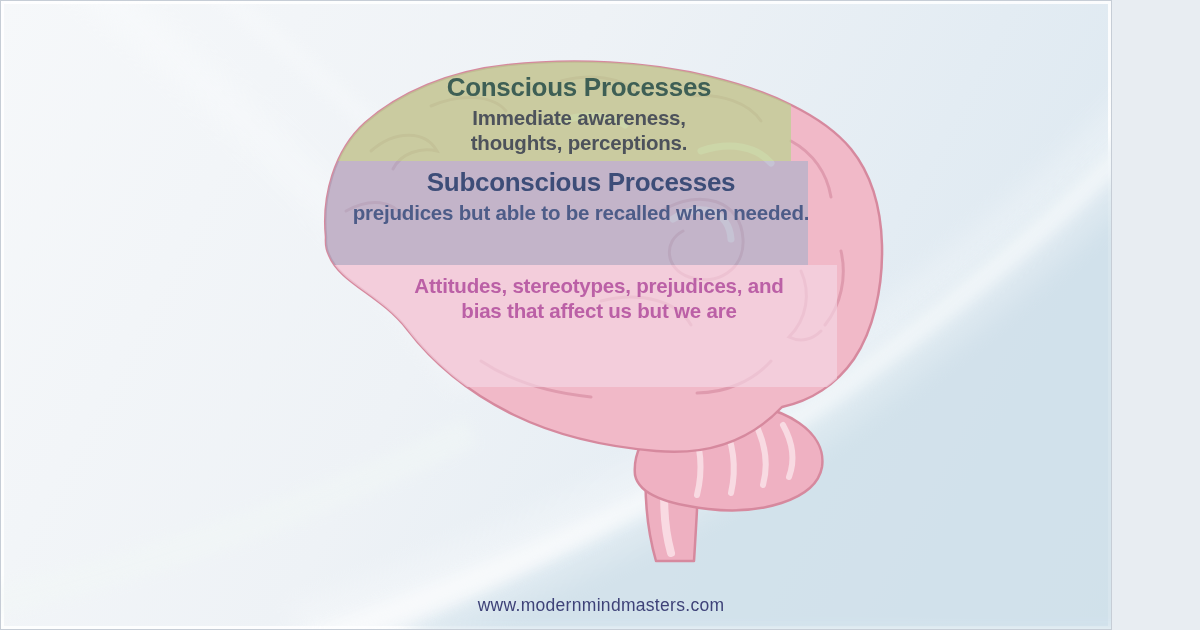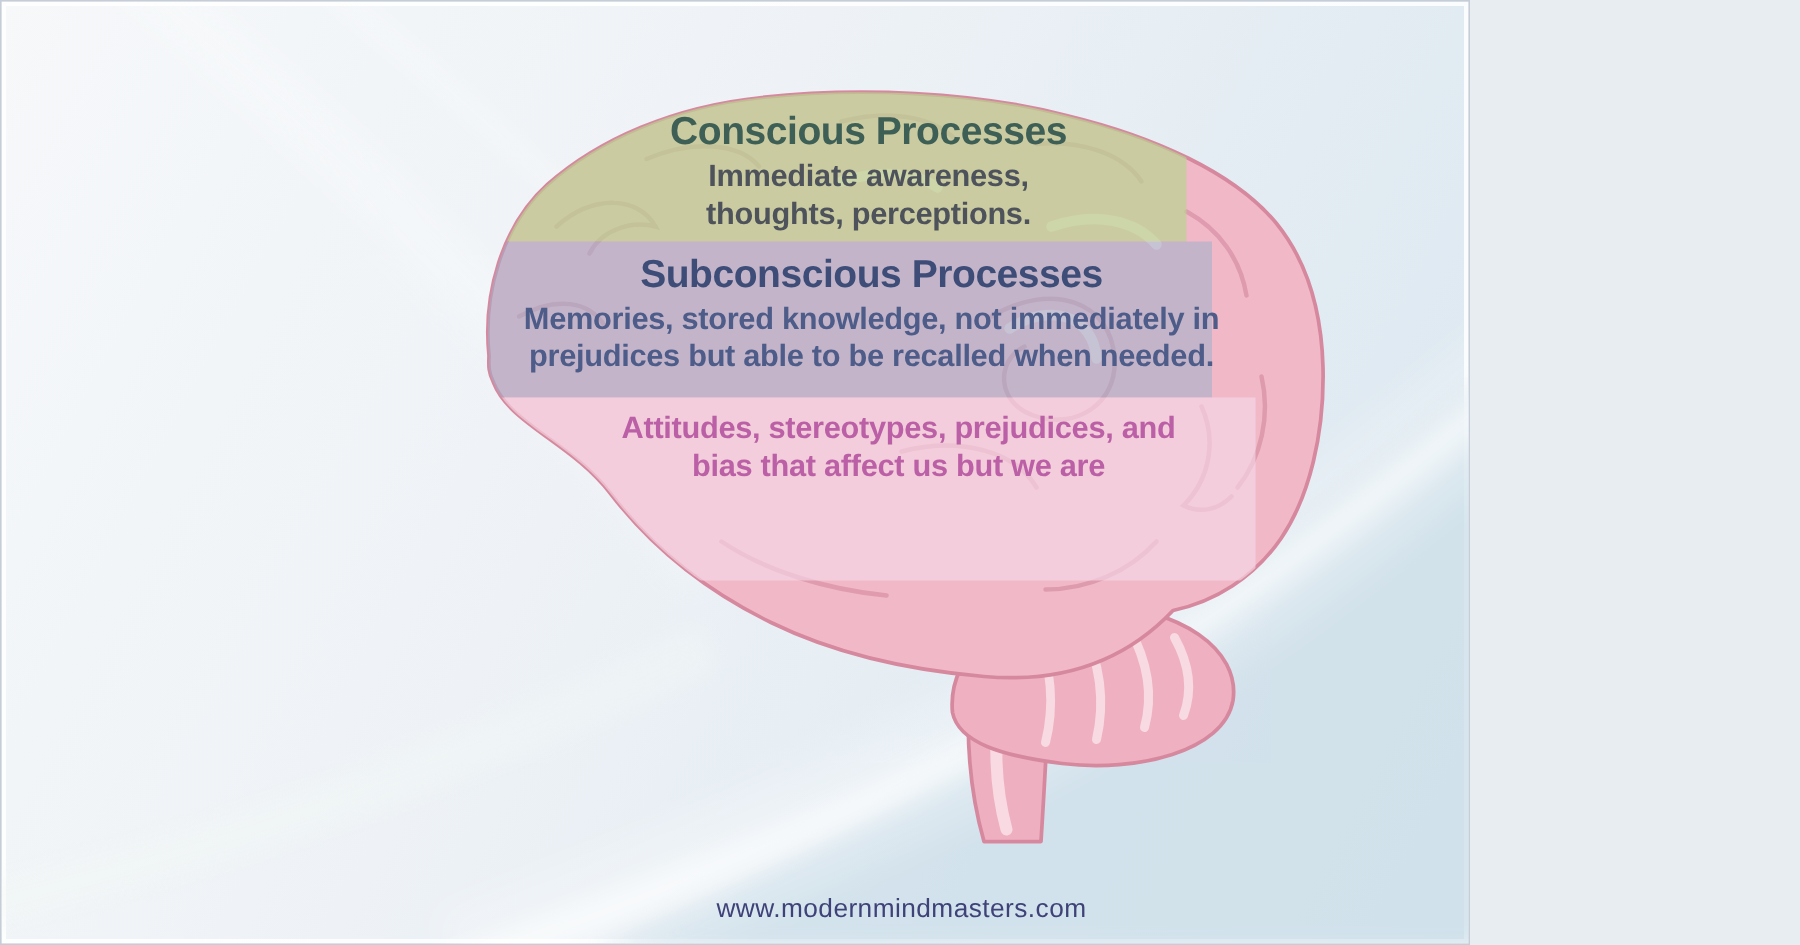--- a/index.html
+++ b/index.html
@@ -1,17 +1,17 @@
 <!DOCTYPE html>
 <html><head>
 <meta charset="utf-8">
 <style>
   html,body{margin:0;padding:0;background:#e8edf2;}
   .stage{
-    position:relative;width:980px;height:630px;overflow:hidden;
+    position:relative;width:1112px;height:630px;overflow:hidden;
     background:linear-gradient(118deg,#f6f8fa 0%,#eef2f6 42%,#e3ecf3 70%,#d9e6ef 100%);
     border:1px solid #c6cdd6;box-sizing:border-box;
     box-shadow:inset 0 0 0 3px rgba(255,255,255,.85);
     font-family:"Liberation Sans", sans-serif;
   }
   .bg-svg,.brain-svg{position:absolute;left:0;top:0;width:1200px;height:630px;}
   .sec{position:absolute;transform:translateX(-50%);text-align:center;width:max-content;}
   .sec .title{font-size:26px;font-weight:700;letter-spacing:-.3px;line-height:28px;margin-bottom:5px;}
   .sec .bline{font-size:20.5px;font-weight:700;letter-spacing:-.2px;line-height:24.5px;}
   .sec-conscious{left:578px;top:72px;}
@@ -100,21 +100,20 @@
   </svg>
 
   <div class="sec sec-conscious">
     <div class="title">Conscious Processes</div>
     <div class="bline">Immediate awareness,</div>
     <div class="bline">thoughts, perceptions.</div>
   </div>
 
   <div class="sec sec-subconscious">
     <div class="title">Subconscious Processes</div>
-    <div class="bline">Memories, stored knowledge, not immediately in</div>
     <div class="bline">prejudices but able to be recalled when needed.</div>
   </div>
 
   <div class="sec sec-unconscious">
     <div class="bline">Attitudes, stereotypes, prejudices, and</div>
     <div class="bline">bias that affect us but we are</div>
   </div>
 
   <div class="footer-url">www.modernmindmasters.com</div>
 

